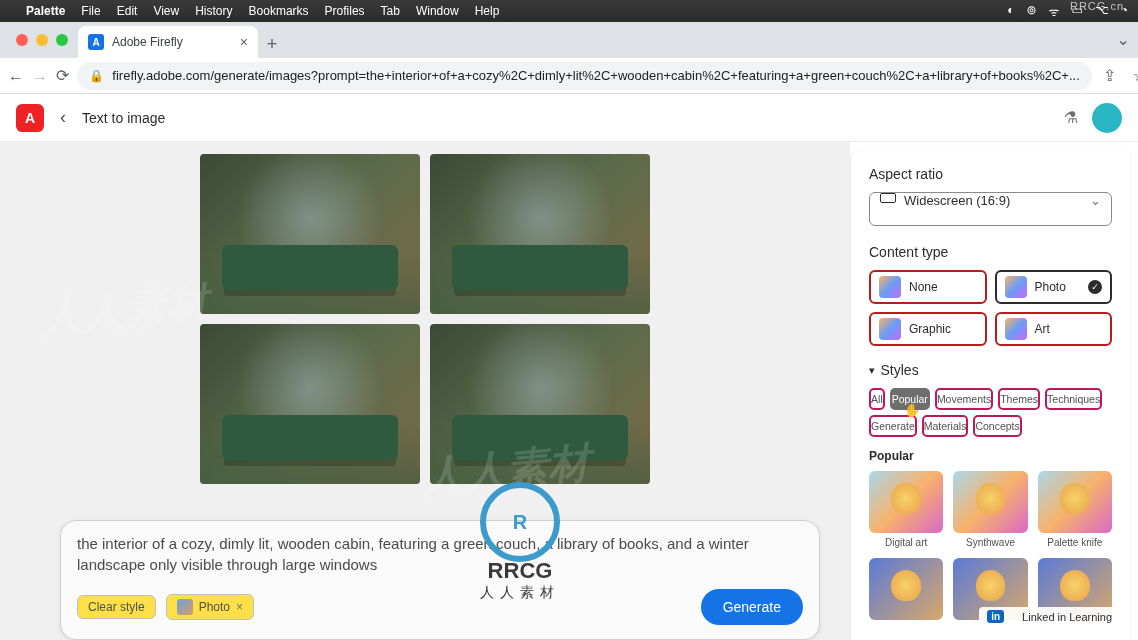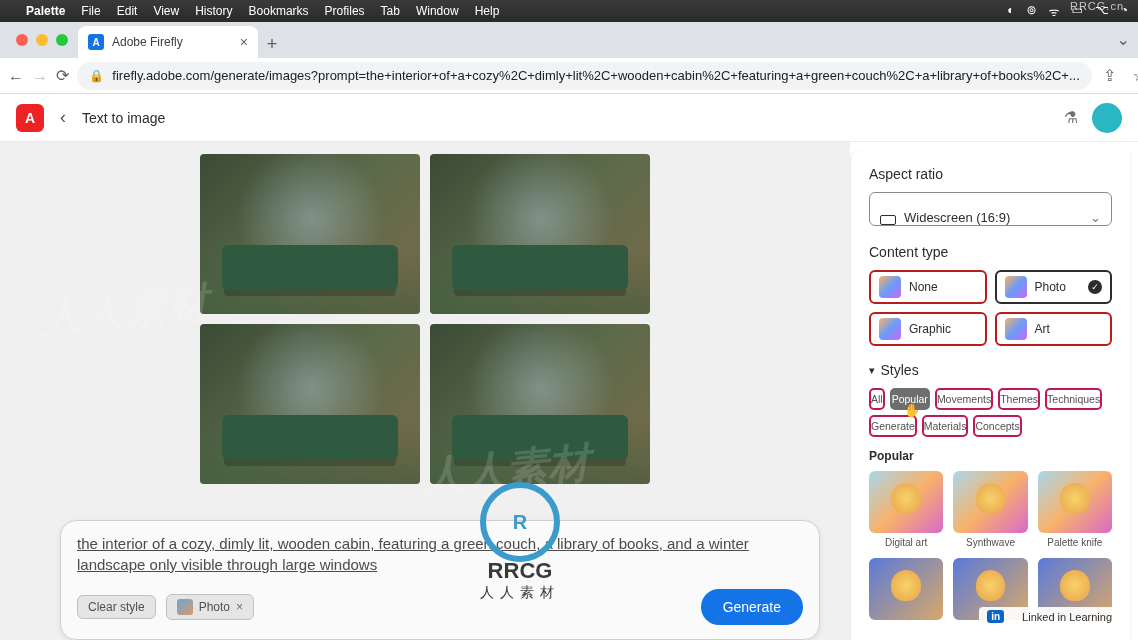--- a/index.html
+++ b/index.html
@@ -43,31 +43,31 @@
     
     .main-area { display: flex; height: 510px; }
     .canvas-area { flex: 1; background: #f0f0f0; display: flex; flex-direction: column; position: relative; padding-top: 12px; }
     .image-grid { display: grid; grid-template-columns: 220px 220px; grid-template-rows: 160px 160px; gap: 10px; justify-content: center; }
     .gen-img { background: linear-gradient(135deg, #3a4a35, #5c6b4a, #7a6a4a); border-radius: 4px; position: relative; overflow: hidden; }
     .gen-img::before { content:''; position:absolute; inset:0; background: radial-gradient(circle at 50% 40%, rgba(200,220,255,0.35), transparent 50%), linear-gradient(transparent 60%, rgba(60,90,60,0.6)); }
     .gen-img::after { content:''; position:absolute; left:10%; right:10%; bottom:15%; height:28%; background: #2f5a3f; border-radius:6px; box-shadow: 0 8px 0 -2px rgba(0,0,0,0.2); }
 
     
     .prompt-bar { position: absolute; bottom: 12px; left: 60px; right: 30px; background: #fafafa; border: 1px solid #d0d0d0; border-radius: 16px; padding: 12px 16px 14px; box-shadow: 0 2px 6px rgba(0,0,0,0.08); }
-    .prompt-text { font-size: 15px; color: #4b4b4b; line-height: 1.4; margin-bottom: 14px; text-decoration: underline; }
+    .prompt-text { font-size: 15px; color: #4b4b4b; line-height: 1.4; margin-bottom: 14px; }
     .prompt-actions { display: flex; align-items: center; gap: 10px; }
-    .chip { border: 1px solid #c0c0c0; border-radius: 6px; padding: 4px 10px; font-size: 12px; color: #505050; display: flex; align-items: center; gap: 6px; background: #e5e5e5; cursor: pointer; }
+    .chip { border: 1px solid #c0c0c0; border-radius: 6px; padding: 4px 10px; font-size: 12px; color: #505050; display: flex; align-items: center; gap: 6px; background: #fde047; cursor: pointer; }
     .chip .thumb { width: 16px; height: 16px; border-radius: 3px; background: linear-gradient(135deg,#6aa5d8,#d89a6a); }
     .chip .x { color: #707070; font-size: 12px; }
     .generate-btn { margin-left: auto; background: #1473e6; color: #fff; border: none; border-radius: 20px; padding: 10px 22px; font-size: 14px; font-weight: 500; cursor: pointer; }
 
     
     .sidebar { width: 280px; background: #fff; border-left: 1px solid #eaeaea; padding: 16px 18px; overflow-y: auto; border-radius: 10px 0 0 0; margin: 8px 8px 8px 0; box-shadow: 0 1px 4px rgba(0,0,0,0.06); }
     .section-label { font-size: 14px; font-weight: 400; color: #2c2c2c; margin-bottom: 10px; display:flex; align-items:center; gap:6px; }
-    .select-box { border: 1px solid #8a8a8a; border-radius: 6px; height: 34px; display: flex; align-items: flex-end; padding: 0 10px; font-size: 13px; color: #2c2c2c; gap: 8px; cursor: pointer; margin-bottom: 18px; }
+    .select-box { border: 1px solid #8a8a8a; border-radius: 6px; height: 34px; display: flex; align-items: flex-start; padding: 0 10px; font-size: 13px; color: #2c2c2c; gap: 8px; cursor: pointer; margin-bottom: 18px; }
     .select-box .chev { margin-left: auto; color: #6e6e6e; }
     .ratio-icon { width:16px; height:10px; border:1.5px solid #2c2c2c; border-radius:2px; }
 
     .content-type-grid { display: grid; grid-template-columns: 1fr 1fr; gap: 8px; margin-bottom: 16px; }
     .ct-card { border: 2px solid #b91c1c; border-radius: 6px; height: 34px; display: flex; align-items: center; padding: 0 8px; gap: 8px; font-size: 12px; color: #2c2c2c; cursor: pointer; }
     .ct-card.selected { border: 2px solid #2c2c2c; }
     .ct-card .ct-thumb { width: 22px; height: 22px; border-radius: 4px; background: linear-gradient(135deg,#f8b26a,#6a9cf8,#c86af8); }
     .ct-card .check { margin-left:auto; width:14px; height:14px; border-radius:50%; background:#2c2c2c; color:#fff; font-size:9px; display:flex; align-items:center; justify-content:center; }
 
     .styles-section .section-label { cursor:pointer; }

